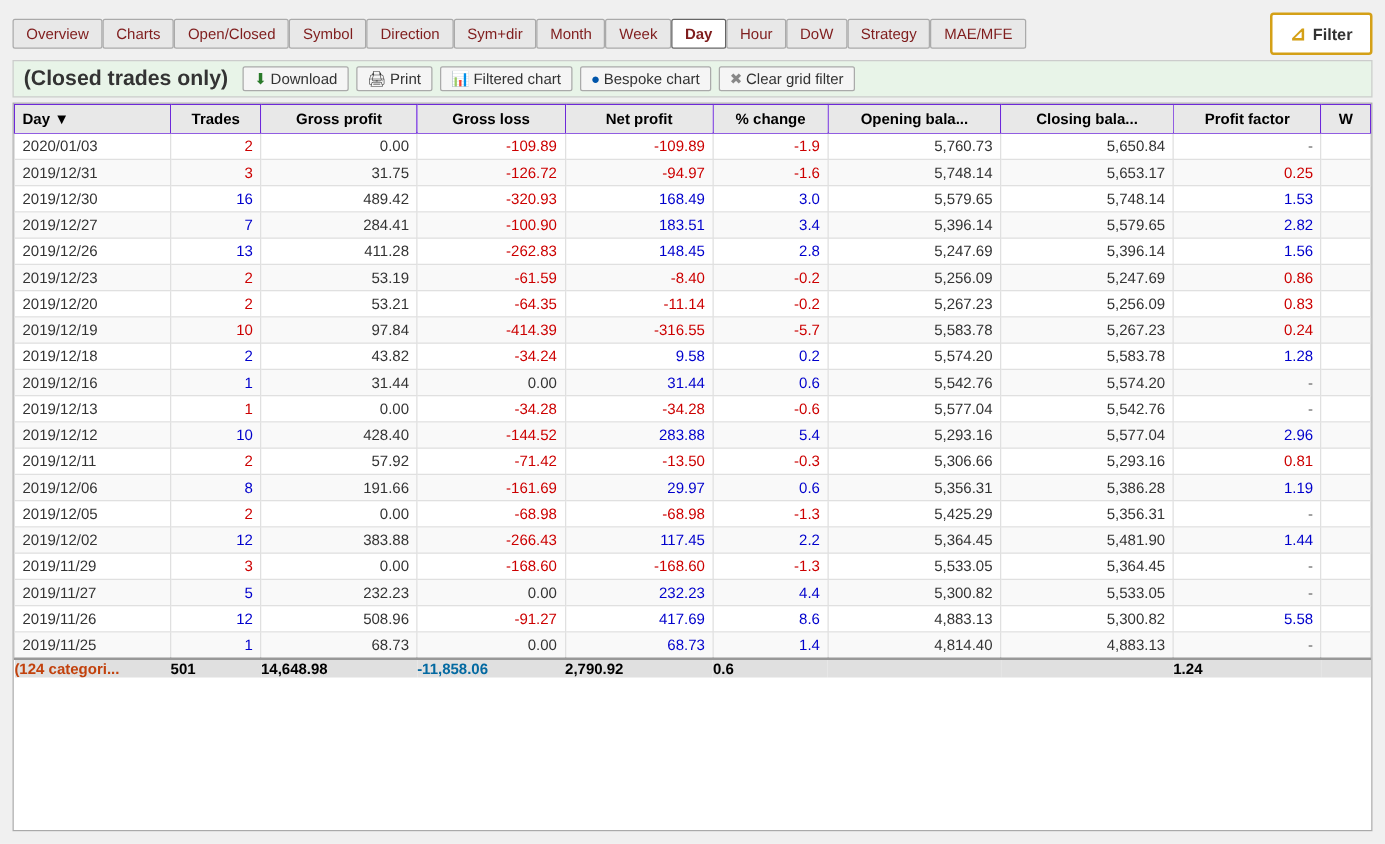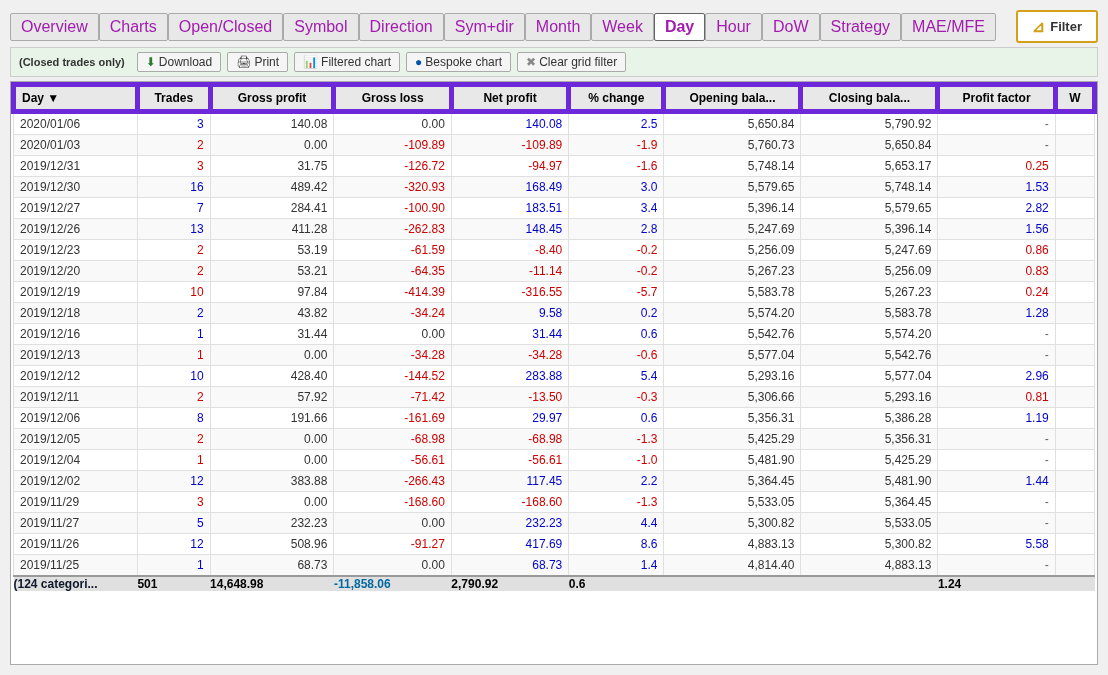--- a/index.html
+++ b/index.html
@@ -1,27 +1,27 @@
 <!DOCTYPE html>
 <html><head>
   <meta charset="utf-8">
   <style>
     * { box-sizing: border-box; margin: 0; padding: 0; }
     body { font-family: Arial, sans-serif; font-size: 12px; background: #f0f0f0; display: flex; justify-content: center; align-items: center; min-height: 675px; }
     .main-container { width: 1108px; height: 675px; background: #f0f0f0; display: flex; flex-direction: column; padding: 10px; }
     .top-bar { display: flex; align-items: center; margin-bottom: 4px; gap: 2px; flex-wrap: wrap; }
-    .nav-btn { padding: 4px 10px; border: 1px solid #aaa; background: #e8e8e8; cursor: pointer; font-size: 16px; border-radius: 2px; color: #a21caf; white-space: nowrap; }
+    .nav-btn { padding: 4px 10px; border: 1px solid #aaa; background: #e8e8e8; cursor: pointer; font-size: 12px; border-radius: 2px; color: #7f1d1d; white-space: nowrap; }
     .nav-btn.active { background: #fff; border-color: #666; font-weight: bold; }
     .filter-btn { margin-left: auto; padding: 5px 14px; border: 2px solid #d4a017; background: #fff; cursor: pointer; font-size: 13px; font-weight: bold; color: #333; border-radius: 3px; display: flex; align-items: center; gap: 5px; }
     .toolbar { display: flex; align-items: center; gap: 6px; background: #e8f4e8; border: 1px solid #ccc; padding: 4px 8px; margin-bottom: 4px; flex-wrap: wrap; }
-    .toolbar-label { font-weight: bold; font-size: 11px; color: #333; margin-right: 6px; }
+    .toolbar-label { font-weight: bold; font-size: 17px; color: #333; margin-right: 6px; }
     .toolbar-btn { display: flex; align-items: center; gap: 3px; padding: 2px 8px; border: 1px solid #aaa; background: #f5f5f5; cursor: pointer; font-size: 12px; border-radius: 2px; color: #333; }
     .table-container { flex: 1; overflow: hidden; border: 1px solid #aaa; background: #fff; display: flex; flex-direction: column; }
     .data-table { width: 100%; border-collapse: collapse; font-size: 12px; }
-    .data-table thead th { background: #e8e8e8; border: 5px solid #6d28d9; padding: 4px 6px; text-align: center; font-weight: bold; white-space: nowrap; position: sticky; top: 0; z-index: 2; }
+    .data-table thead th { background: #e8e8e8; border: 1px solid #6d28d9; padding: 4px 6px; text-align: center; font-weight: bold; white-space: nowrap; position: sticky; top: 0; z-index: 2; }
     .data-table thead th.left { text-align: left; }
     .data-table tbody tr:nth-child(even) { background: #f9f9f9; }
     .data-table tbody td { border: 1px solid #e0e0e0; padding: 3px 6px; text-align: right; white-space: nowrap; }
     .data-table tbody td.date { text-align: left; color: #333; }
     .data-table tbody td.pos { color: #0000cc; }
     .data-table tbody td.neg { color: #cc0000; }
     .data-table tbody td.neutral { color: #333; }
     .inner-table-area { flex: 1; overflow: auto; }
     td.dash { color: #666; }
   </style>
@@ -73,32 +73,20 @@
             <th style="min-width:90px;">Gross loss</th>
             <th style="min-width:90px;">Net profit</th>
             <th style="min-width:70px;">% change</th>
             <th style="min-width:105px;">Opening bala...</th>
             <th style="min-width:105px;">Closing bala...</th>
             <th style="min-width:90px;">Profit factor</th>
             <th style="min-width:30px;">W</th>
           </tr>
         </thead>
         <tbody id="table-body">
-        <tr>
-              <td class="date">2020/01/06</td>
-              <td class="pos">3</td>
-              <td class="neutral">140.08</td>
-              <td class="neutral">0.00</td>
-              <td class="pos">140.08</td>
-              <td class="pos">2.5</td>
-              <td class="neutral">5,650.84</td>
-              <td class="neutral">5,790.92</td>
-              <td class="dash">-</td>
-              <td class="neutral"></td>
-            </tr>
             <tr>
               <td class="date">2020/01/03</td>
               <td class="neg">2</td>
               <td class="neutral">0.00</td>
               <td class="neg">-109.89</td>
               <td class="neg">-109.89</td>
               <td class="neg">-1.9</td>
               <td class="neutral">5,760.73</td>
               <td class="neutral">5,650.84</td>
               <td class="dash">-</td>
@@ -266,32 +254,20 @@
               <td class="neutral">0.00</td>
               <td class="neg">-68.98</td>
               <td class="neg">-68.98</td>
               <td class="neg">-1.3</td>
               <td class="neutral">5,425.29</td>
               <td class="neutral">5,356.31</td>
               <td class="dash">-</td>
               <td class="neutral"></td>
             </tr>
             <tr>
-              <td class="date">2019/12/04</td>
-              <td class="neg">1</td>
-              <td class="neutral">0.00</td>
-              <td class="neg">-56.61</td>
-              <td class="neg">-56.61</td>
-              <td class="neg">-1.0</td>
-              <td class="neutral">5,481.90</td>
-              <td class="neutral">5,425.29</td>
-              <td class="dash">-</td>
-              <td class="neutral"></td>
-            </tr>
-            <tr>
               <td class="date">2019/12/02</td>
               <td class="pos">12</td>
               <td class="neutral">383.88</td>
               <td class="neg">-266.43</td>
               <td class="pos">117.45</td>
               <td class="pos">2.2</td>
               <td class="neutral">5,364.45</td>
               <td class="neutral">5,481.90</td>
               <td class="pos">1.44</td>
               <td class="neutral"></td>
@@ -340,21 +316,21 @@
               <td class="pos">68.73</td>
               <td class="pos">1.4</td>
               <td class="neutral">4,814.40</td>
               <td class="neutral">4,883.13</td>
               <td class="dash">-</td>
               <td class="neutral"></td>
             </tr>
           </tbody>
         <tfoot>
           <tr style="background:#e0e0e0; font-weight:bold; border-top:2px solid #999;">
-            <td class="left" style="color:#0f172a;">(124 categori...</td>
+            <td class="left" style="color:#c2410c;">(124 categori...</td>
             <td>501</td>
             <td>14,648.98</td>
             <td style="color:#0369a1;">-11,858.06</td>
             <td>2,790.92</td>
             <td>0.6</td>
             <td></td>
             <td></td>
             <td>1.24</td>
             <td></td>
           </tr>

